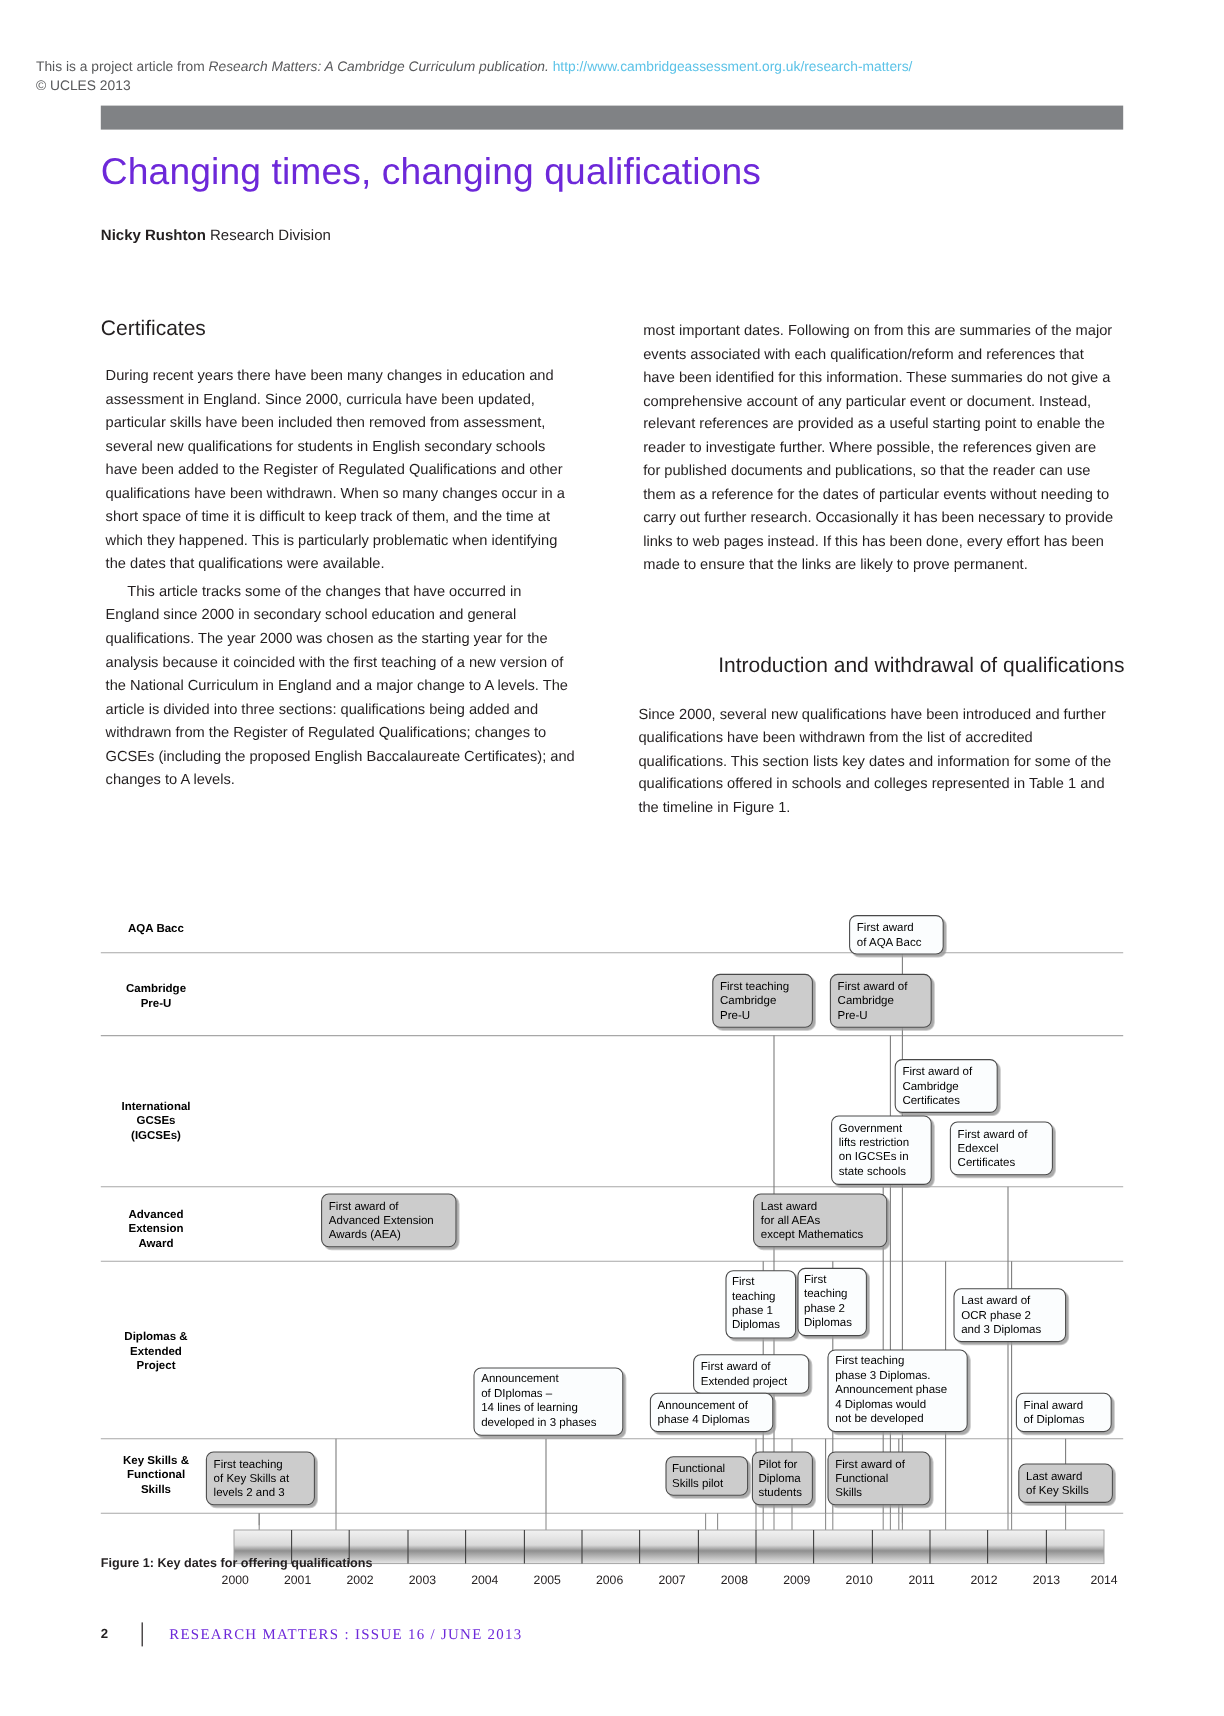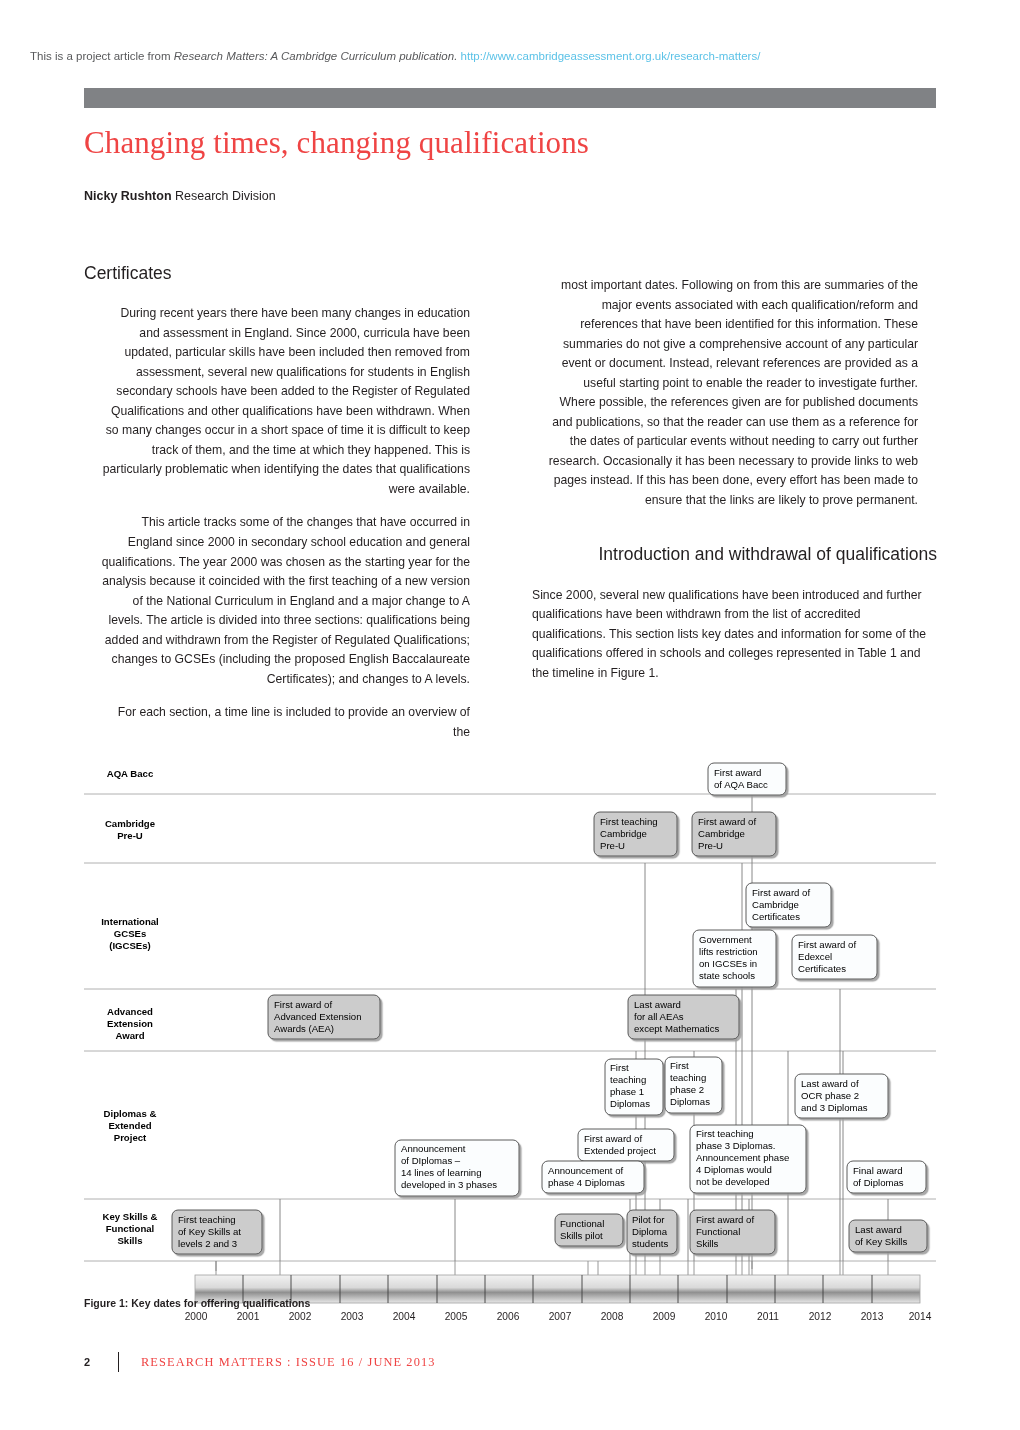--- a/index.html
+++ b/index.html
@@ -19,38 +19,38 @@
   .masthead .copy{display:block;}
 
   .greybar{
     position:absolute;left:84px;top:88px;width:852px;height:20px;
     background:#808285;
   }
 
   
   .title{
     position:absolute;left:84px;top:125px;width:800px;
-    font-family:Liberation Serif, serif;
-    font-size:31px;font-weight:400;color:#ef4444;letter-spacing:0.1px;
+    font-family:Liberation Sans, sans-serif;
+    font-size:31px;font-weight:400;color:#6d28d9;letter-spacing:0.1px;
   }
   .byline{
     position:absolute;left:84px;top:189px;font-size:12.5px;color:#231f20;
   }
   .byline b{font-weight:bold;}
   .byline span{font-weight:400;}
 
   
   .col{position:absolute;width:400px;font-size:12.2px;line-height:19.55px;color:#231f20;}
   .col-left{left:84px;top:262px;}
   .col-right{left:532px;top:262px;}
   .col h2{
     font-size:17.5px;font-weight:400;color:#231f20;
     margin:0 0 20px 0;line-height:22px;letter-spacing:0;
   }
-  .col p{margin:14px;text-align:right;}
+  .col p{margin:4px;text-align:left;}
   .col p.indent{text-indent:18px;}
   .rightsec{position:absolute;left:532px;top:545px;width:405px;font-size:12.2px;line-height:19.55px;}
   .rightsec h2{font-size:17.5px;font-weight:400;margin:0 0 21px 0;text-align:right;}
 
   
   #figure{position:absolute;left:0;top:749px;width:1020px;height:580px;}
   #figure svg{display:block;}
 
   .rowlabel{
     font-family:"Liberation Sans", sans-serif;
@@ -68,43 +68,43 @@
     position:absolute;left:84px;top:1297px;
     font-size:10.5px;font-weight:bold;color:#231f20;
   }
 
   
   .footer{position:absolute;left:84px;top:1352px;display:flex;align-items:center;}
   .footer .pageno{font-size:11px;font-weight:bold;color:#231f20;width:22px;}
   .footer .rule{width:1px;height:20px;background:#231f20;margin:0 22px 0 12px;}
   .footer .ftext{
     font-family:"Liberation Serif", serif;
-    font-size:12.4px;letter-spacing:1.1px;color:#ef4444;
+    font-size:12.4px;letter-spacing:1.1px;color:#6d28d9;
   }
 </style>
 </head>
 <body>
 
 <div class="masthead">
   <span>This is a project article from </span><span class="ital">Research Matters: A Cambridge Curriculum publication.</span><span class="link"> http://www.cambridgeassessment.org.uk/research-matters/</span>
+  <span class="copy">© UCLES 2013</span>
 </div>
 
 <div class="greybar"></div>
 
 <div class="title">Changing times, changing qualifications</div>
 <div class="byline">
   <b>Nicky Rushton</b>
   <span>Research Division</span>
 </div>
 
 <div class="col col-left">
   <h2>Certificates</h2>
   <p>During recent years there have been many changes in education and assessment in England. Since 2000, curricula have been updated, particular skills have been included then removed from assessment, several new qualifications for students in English secondary schools have been added to the Register of Regulated Qualifications and other qualifications have been withdrawn. When so many changes occur in a short space of time it is difficult to keep track of them, and the time at which they happened. This is particularly problematic when identifying the dates that qualifications were available.</p>
   <p class="indent">This article tracks some of the changes that have occurred in England since 2000 in secondary school education and general qualifications. The year 2000 was chosen as the starting year for the analysis because it coincided with the first teaching of a new version of the National Curriculum in England and a major change to A levels. The article is divided into three sections: qualifications being added and withdrawn from the Register of Regulated Qualifications; changes to GCSEs (including the proposed English Baccalaureate Certificates); and changes to A levels.</p>
-  <p class="indent">For each section, a time line is included to provide an overview of the</p>
 </div>
 
 <div class="col col-right">
   <p>most important dates. Following on from this are summaries of the major events associated with each qualification/reform and references that have been identified for this information. These summaries do not give a comprehensive account of any particular event or document. Instead, relevant references are provided as a useful starting point to enable the reader to investigate further. Where possible, the references given are for published documents and publications, so that the reader can use them as a reference for the dates of particular events without needing to carry out further research. Occasionally it has been necessary to provide links to web pages instead. If this has been done, every effort has been made to ensure that the links are likely to prove permanent.</p>
 </div>
 
 <div class="rightsec">
   <h2>Introduction and withdrawal of qualifications</h2>
   <p>Since 2000, several new qualifications have been introduced and further qualifications have been withdrawn from the list of accredited qualifications. This section lists key dates and information for some of the qualifications offered in schools and colleges represented in Table 1 and the timeline in Figure 1.</p>
 </div>

